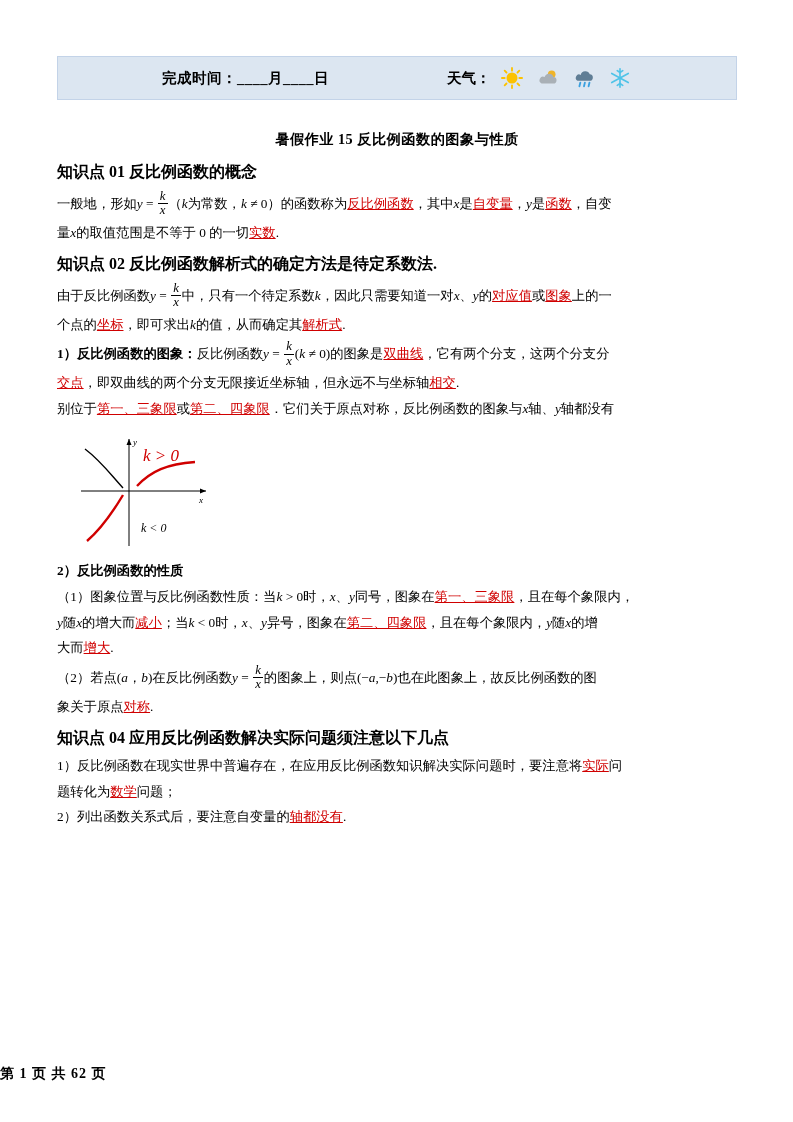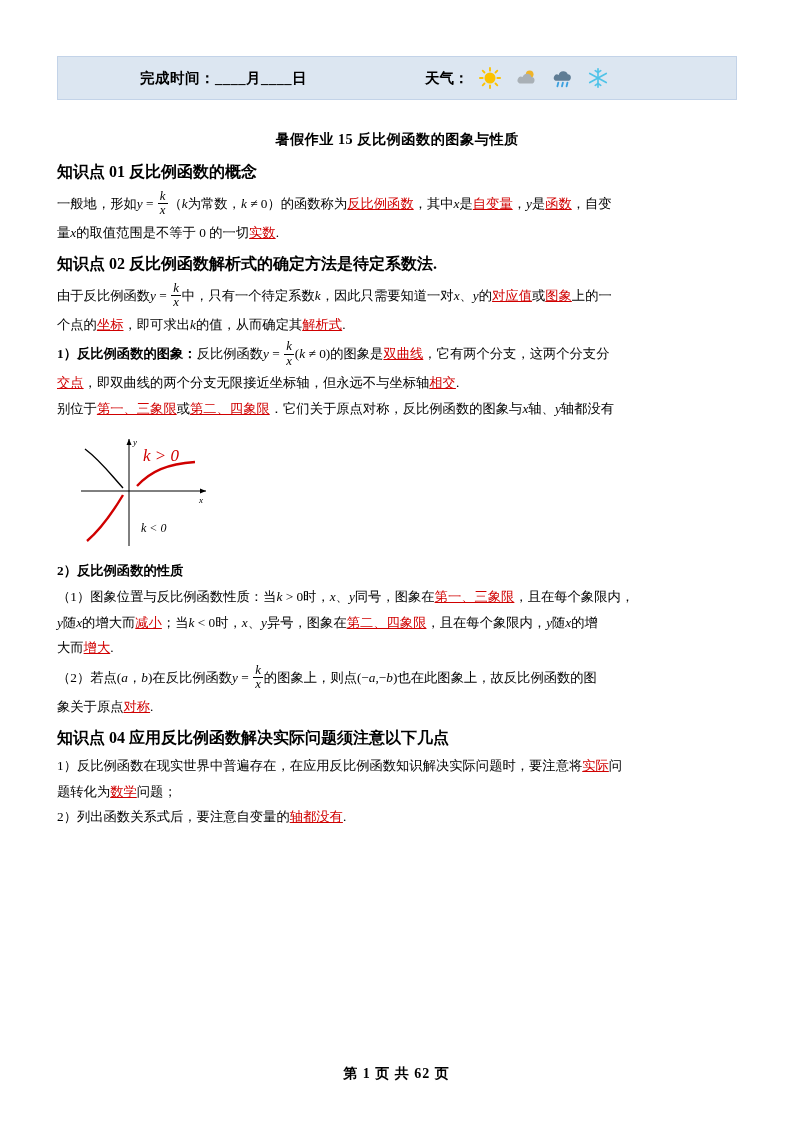--- a/index.html
+++ b/index.html
@@ -31,21 +31,21 @@
     background: #dce6f1;
     border: 1px solid #c3d3e8;
     box-sizing: border-box;
     display: flex;
     align-items: center;
   }
   .header-inner {
     display: flex;
     align-items: center;
     width: 100%;
-    padding-left: 82px;
+    padding-left: 104px;
     box-sizing: border-box;
   }
   .header-date {
     font-size: 14.5px;
     font-weight: bold;
     letter-spacing: 0.5px;
     white-space: nowrap;
   }
   .header-weather-label {
     font-size: 14.5px;
@@ -112,21 +112,21 @@
     position: relative;
   }
   .figure svg { display: block; }
 
   
   .footer {
     position: absolute;
     left: 0;
     top: 1065px;
     width: 793px;
-    text-align: center;
+    text-align: left;
     font-weight: bold;
     font-size: 14px;
     letter-spacing: 1px;
   }
 </style>
 </head>
 <body>
 
 <div class="page">
 

